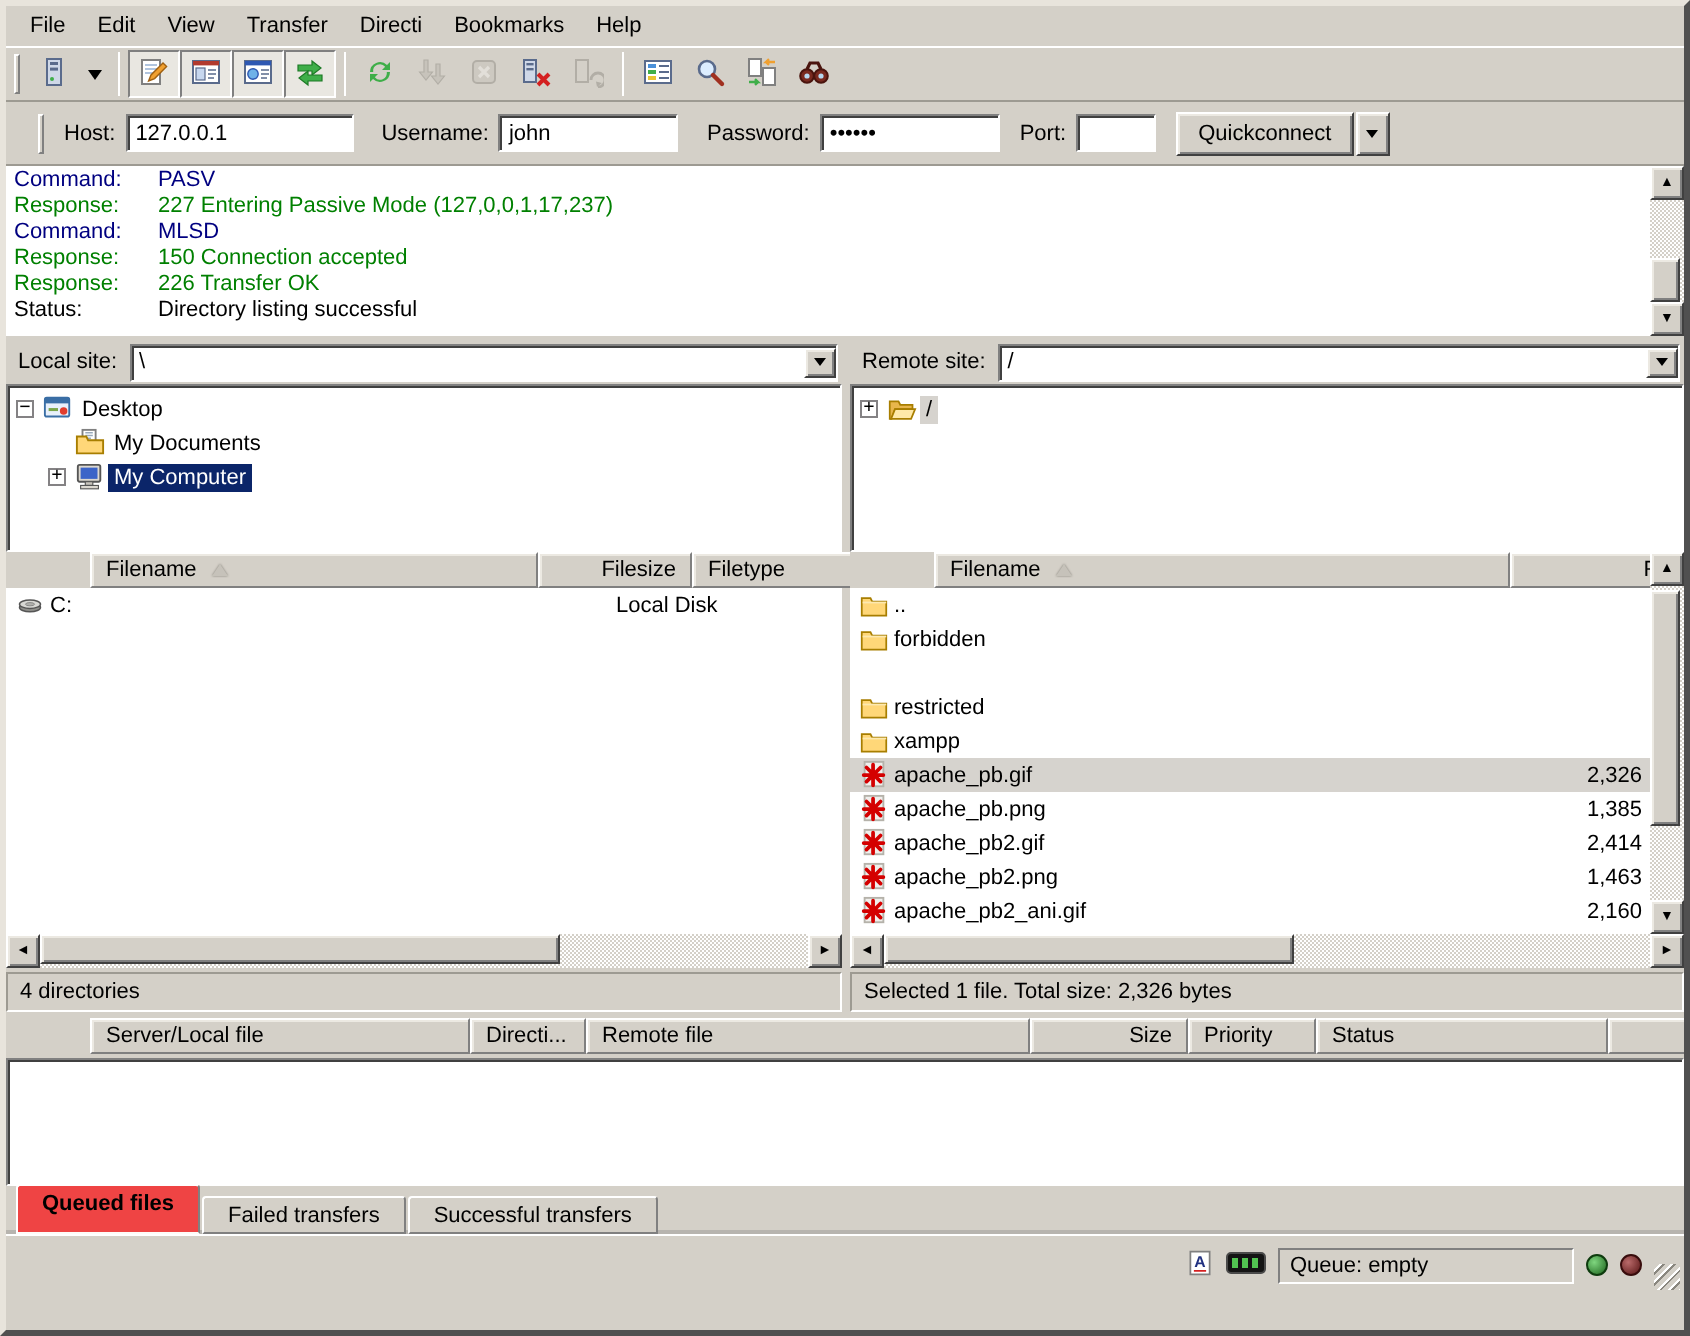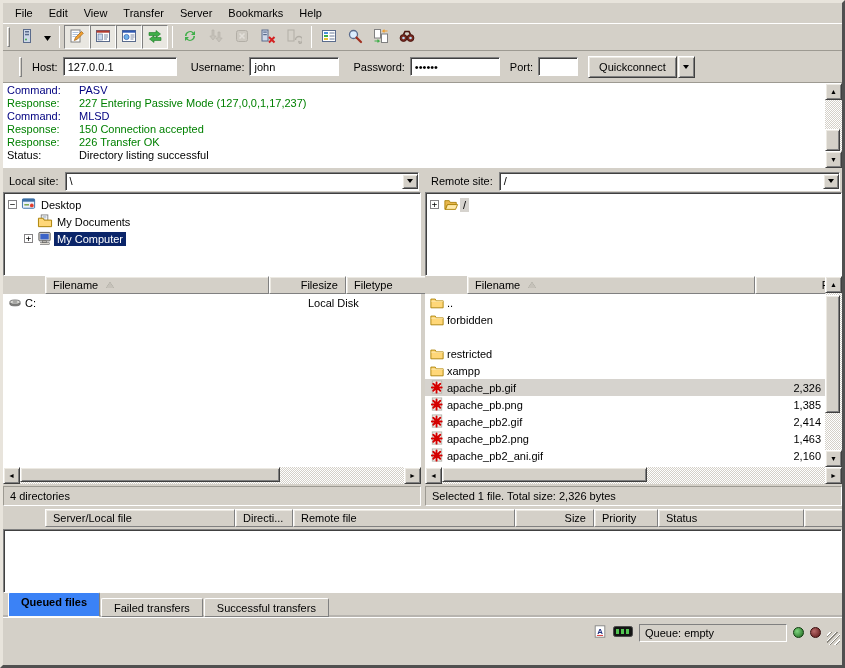--- a/index.html
+++ b/index.html
@@ -109,21 +109,21 @@
   .pstatus { height:20px; margin-top:2px; display:flex; align-items:center; padding:0 6px;
              border:1px solid; border-color:#9d9a92 #fff #fff #9d9a92; white-space:nowrap; }
 
   
   .queue { margin-top:3px; }
   .qbody { height:64px; background:#fff; border:1px solid; border-color:#808080 #fff #fff #808080;
            box-shadow:inset 1px 1px 0 #404040; }
   .tabsrow { height:24px; display:flex; align-items:flex-end; gap:1px; padding:2px 0 0 5px; }
   .tab { height:19px; padding:3px 12px 0 12px; background:#d4d0c8; border:1px solid;
          border-color:#fff #808080 #808080 #fff; border-radius:2px 2px 0 0; white-space:nowrap; }
-  .tab.active { background:#3b82f6; font-weight:bold; height:25px; border-bottom:1px solid #fcfbf8; }
+  .tab.active { background:#ef4444; font-weight:bold; height:25px; border-bottom:1px solid #fcfbf8; }
 
   
   .statusbar { height:30px; display:flex; align-items:center; justify-content:flex-end; gap:6px; padding:0 2px 0 6px;
                border-top:1px solid #fff; box-shadow:0 -2px 0 rgba(128,128,128,.35); }
   .queuestatus { width:148px; height:18px; background:#d4d0c8; border:1px solid; border-color:#808080 #fff #fff #808080;
                  display:flex; align-items:center; padding:0 5px; white-space:nowrap; }
   .led { width:11px; height:11px; border-radius:50%; }
   .led.green { background:radial-gradient(circle at 35% 35%, #7fd67f, #1d641d); border:1px solid #0e3b0e; }
   .led.red   { background:radial-gradient(circle at 35% 35%, #b96a6a, #571414); border:1px solid #380c0c; }
   .gripcorner { width:13px; height:13px; align-self:flex-end; margin-bottom:2px;
@@ -133,21 +133,21 @@
 <body>
 
 <div class="screen">
 
 
   <div class="menubar" id="menubar">
       <div class="menu-item">File</div>
       <div class="menu-item">Edit</div>
       <div class="menu-item">View</div>
       <div class="menu-item">Transfer</div>
-      <div class="menu-item">Server</div>
+      <div class="menu-item">Directi</div>
       <div class="menu-item">Bookmarks</div>
       <div class="menu-item">Help</div>
     </div>
 
   <div class="toolbar" id="toolbar">
     <div class="grip"></div>
   <div class="tbtn">
         <span><svg width="16" height="16" viewBox="0 0 16 16">
             <rect x="4.5" y="1.5" width="7" height="13" fill="#cfd8e8" stroke="#5a6b8c"></rect>
             <rect x="6" y="3" width="4" height="1.5" fill="#5a6b8c"></rect>

